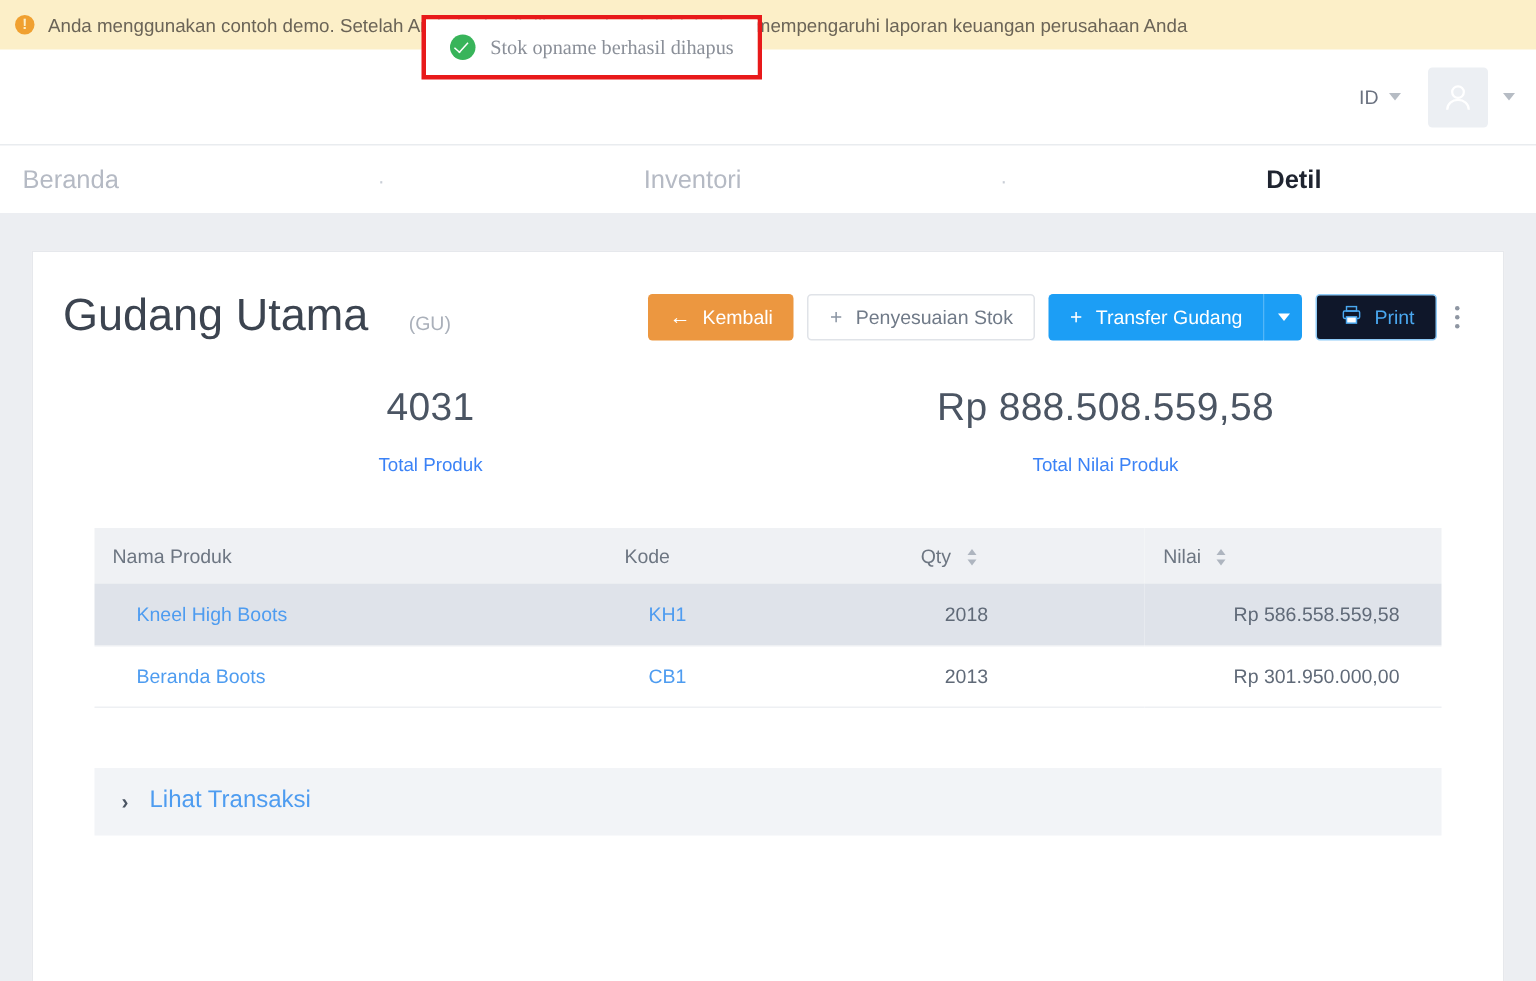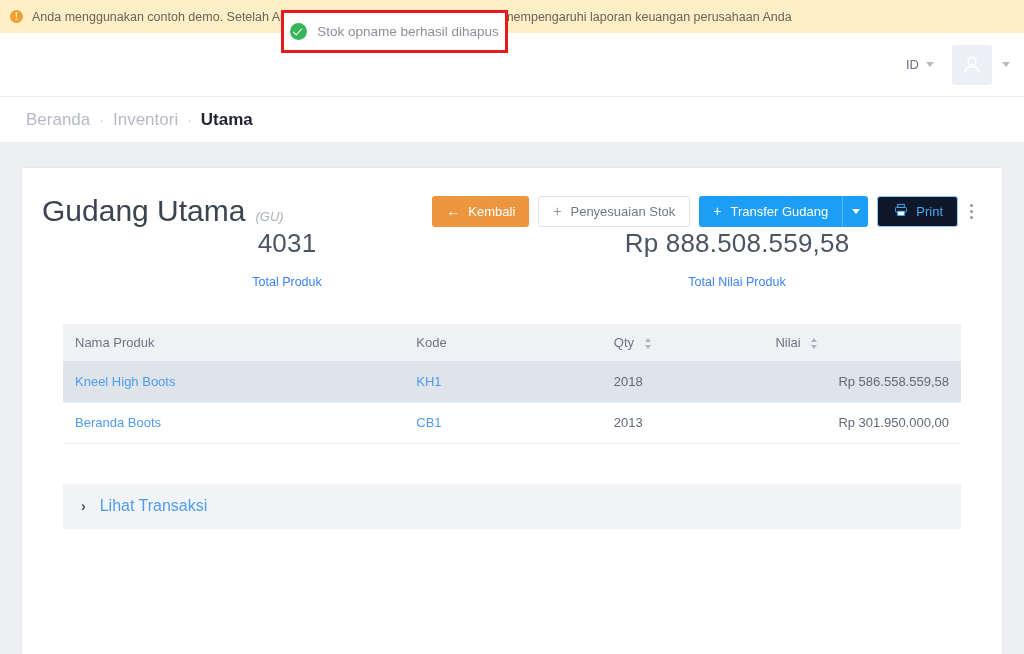--- a/index.html
+++ b/index.html
@@ -57,20 +57,21 @@
     background: #ffffff;
     z-index: 30;
   }
   .toast {
     width: 100%; height: 100%;
     background: #ffffff;
     display: flex;
     align-items: center;
     justify-content: center;
     box-sizing: border-box;
+    font-family: Liberation Serif, serif;
   }
   .toast-check {
     width: 17px; height: 17px;
     border-radius: 50%;
     background: #38b45a;
     margin-right: 10px;
     position: relative;
     flex: 0 0 auto;
   }
   .toast-check::after {
@@ -131,28 +132,29 @@
     width: 0; height: 0;
     border-left: 4px solid transparent;
     border-right: 4px solid transparent;
     border-top: 5px solid #b6bcc4;
     cursor: pointer;
   }
 
   
   .breadcrumb-bar {
     position: absolute;
-    top: 98px; left: 16px;
+    top: 98px; left: 5px;
     width: 876px; height: 44px;
     background: #ffffff;
     display: flex;
     align-items: center;
     padding-left: 10px;
     box-sizing: border-box;
     font-size: 17px;
+    justify-content: space-between;
   }
   .crumb { color: #b5bac4; cursor: pointer; }
   .crumb.active { color: #1f2430; font-weight: bold; cursor: default; }
   .crumb-sep { color: #c9ced6; margin: 0 9px; font-size: 14px; }
 
   
   .page-body {
     position: absolute;
     top: 142px; left: 0;
     width: 1024px; height: 512px;
@@ -181,22 +183,21 @@
     flex: 1 1 auto;
   }
   .wh-title {
     font-size: 30px;
     color: #3c4450;
     font-weight: normal;
   }
   .wh-code {
     font-size: 13px;
     color: #aab0ba;
-    margin-left: 10px;
-    font-style: italic;
+    margin-left: 27px;
   }
   .actions {
     display: flex;
     align-items: center;
     flex: 0 0 auto;
   }
   .btn {
     height: 31px;
     border-radius: 3px;
     font-size: 13px;
@@ -263,20 +264,21 @@
     display: block;
     width: 3px; height: 3px;
     border-radius: 50%;
     background: #8e96a2;
     margin: 1.5px 0;
   }
 
   
   .stats {
     display: flex;
+    margin-top: 28px;
     padding: 0 40px;
   }
   .stat {
     flex: 1 1 0;
     text-align: center;
   }
   .stat-value {
     font-size: 26px;
     color: #4b5563;
     letter-spacing: .2px;
@@ -323,21 +325,21 @@
     left: 0;
     width: 0; height: 0;
     border-left: 3.5px solid transparent;
     border-right: 3.5px solid transparent;
   }
   .sort-ic::before { top: 0; border-bottom: 4px solid #aeb5bf; }
   .sort-ic::after { bottom: 0; border-top: 4px solid #aeb5bf; }
 
   table.inv tbody td {
     height: 41px;
-    padding: 0 12px;
+    padding: 0 28px;
     font-size: 13px;
     color: #606a78;
     box-sizing: border-box;
     border-bottom: 1px solid #eef0f3;
   }
   tr.row-hl td { background: #dfe3ea; border-bottom-color: #dfe3ea; }
   td.c-name a, td.c-kode a {
     color: #4e9cf0;
     text-decoration: none;
     cursor: pointer;
@@ -394,21 +396,21 @@
     </svg>
   </div>
   <span class="avatar-caret"></span>
 </div>
 
 <div class="breadcrumb-bar">
   <span class="crumb">Beranda</span>
   <span class="crumb-sep">·</span>
   <span class="crumb">Inventori</span>
   <span class="crumb-sep">·</span>
-  <span class="crumb active">Utama</span>
+  <span class="crumb active">Detil</span>
 </div>
 
 <div class="page-body">
   <div class="card">
 
     <div class="card-head">
       <div class="title-row">
         <span class="wh-title">Gudang Utama</span>
         <span class="wh-code">(GU)</span>
       </div>

